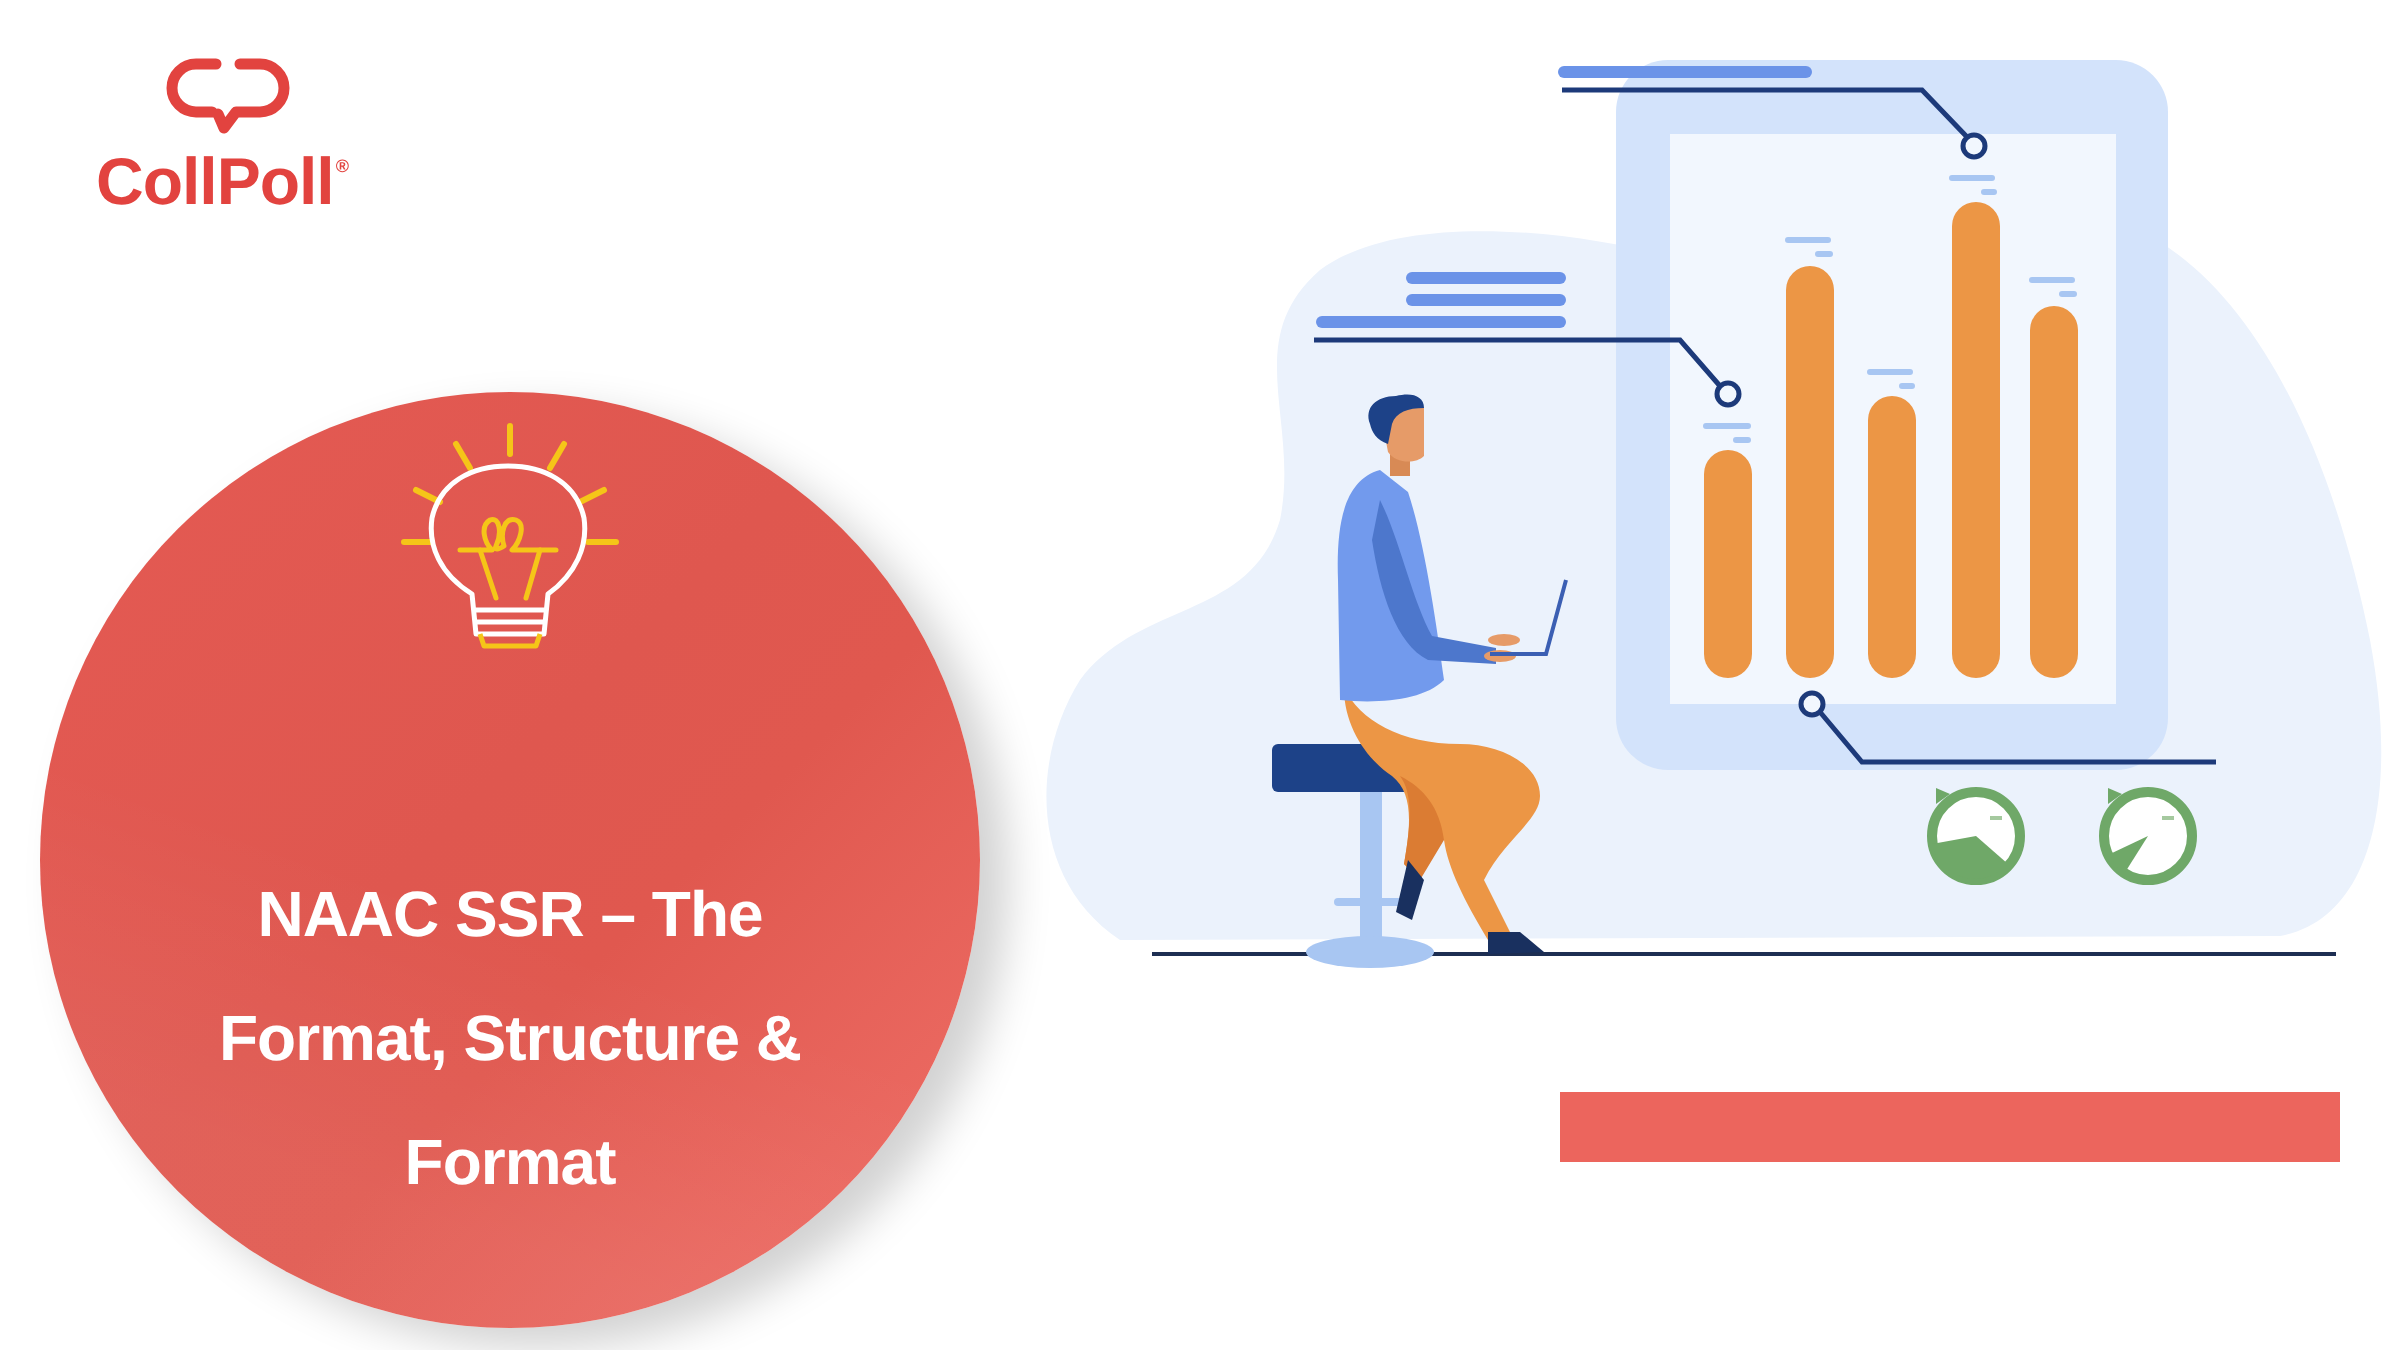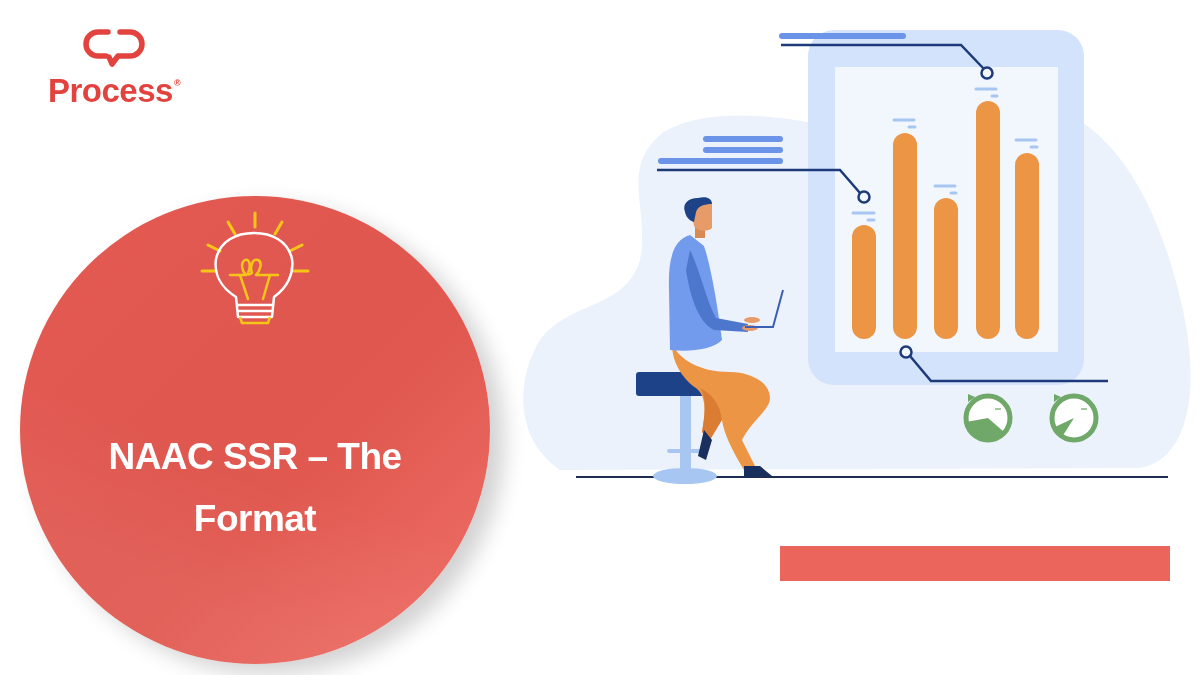--- a/index.html
+++ b/index.html
@@ -7,34 +7,34 @@
   .abs { position:absolute; }
   .logo { left:40px; top:20px; width:160px; height:95px; }
   .logo-text { position:absolute; left:8px; top:52px; font-family:"Liberation Sans", sans-serif; font-weight:700; font-size:33px; color:#e2433f; letter-spacing:-0.5px; white-space:nowrap; }
   .logo-reg { font-size:9px; vertical-align:top; position:relative; top:6px; margin-left:1px; }
   .circle { left:20px; top:196px; width:470px; height:468px; border-radius:50%;
     background:linear-gradient(135deg, #e45a53 0%, #df574f 45%, #e0584f 60%, #ec6b63 90%);
     box-shadow: 14px 10px 22px rgba(0,0,0,0.18); }
   .circle-shine { left:20px; top:196px; width:470px; height:468px; border-radius:50%;
     background:linear-gradient(200deg, rgba(255,255,255,0) 55%, rgba(255,255,255,0.06) 80%); }
   .bulb { left:190px; top:205px; width:130px; height:135px; }
-  .title { left:40px; top:426px; width:430px; text-align:center; color:#ffffff; font-weight:700; font-size:37px; line-height:62px; letter-spacing:-0.5px; font-family:"Liberation Sans", sans-serif; }
+  .title { left:40px; top:426px; width:430px; text-align:center; color:#ffffff; font-weight:700; font-size:32px; line-height:62px; letter-spacing:-0.5px; font-family:"Liberation Sans", sans-serif; }
   .title span { display:block; }
   .illus { left:520px; top:20px; width:680px; height:470px; }
   .red-bar { left:780px; top:546px; width:390px; height:35px; background:#ec655d; }
 </style>
 </head>
 <body>
 
 <div class="abs logo">
   <svg class="abs" style="left:42px;top:4px" width="64" height="46" viewBox="0 0 64 46">
     <path d="M26 8 H16 a12 12 0 0 0 0 24 h8 M38 8 h10 a12 12 0 0 1 0 24 h-12 l-6 8 l-3 -7" fill="none" stroke="#e2433f" stroke-width="5.5" stroke-linecap="round" stroke-linejoin="round"></path>
     <path d="M22 20 h20" stroke="#e2433f" stroke-width="0"></path>
   </svg>
-  <div class="logo-text"><span>Process</span><span class="logo-reg">®</span></div>
+  <div class="logo-text"><span>CollPoll</span><span class="logo-reg">®</span></div>
 </div>
 
 <div class="abs circle"></div>
 <div class="abs circle-shine"></div>
 
 <svg class="abs bulb" viewBox="0 0 130 135">
   <g stroke="#f5c518" stroke-width="3" stroke-linecap="round" fill="none">
     <line x1="65" y1="8" x2="65" y2="22"></line>
     <line x1="38" y1="17" x2="45" y2="29"></line>
     <line x1="92" y1="17" x2="85" y2="29"></line>
@@ -51,20 +51,21 @@
   <path d="M50 112 L52 118 H78 L80 112" fill="none" stroke="#f5c518" stroke-width="2.5" stroke-linejoin="round"></path>
   <g stroke="#f5c518" stroke-width="2.5" fill="none" stroke-linecap="round" stroke-linejoin="round">
     <path d="M40 70 H56 C52 66 50 58 55 55 C60 53 61 62 58 68 C57 70 59 70 62 68 C60 62 62 53 68 55 C73 57 70 66 66 70 H88"></path>
     <path d="M50 70 L58 94"></path>
     <path d="M80 70 L73 94"></path>
   </g>
 </svg>
 
 <div class="abs title">
   <span>NAAC SSR – The</span>
+  <span>Format, Structure &amp;</span>
   <span>Format</span>
 </div>
 
 <svg class="abs illus" viewBox="520 20 680 470">
 
   <path d="M560 470 C515 440 515 380 540 340 C570 300 625 310 640 260 C650 210 620 170 660 135 C700 105 790 115 840 130 C900 150 960 95 1040 105 C1120 120 1165 220 1185 320 C1200 400 1185 460 1140 468 Z" fill="#ebf2fc"></path>
 
   <rect x="808" y="30" width="276" height="355" rx="26" fill="#d3e3fb"></rect>
   <rect x="835" y="67" width="223" height="285" fill="#f2f7fe"></rect>
 

